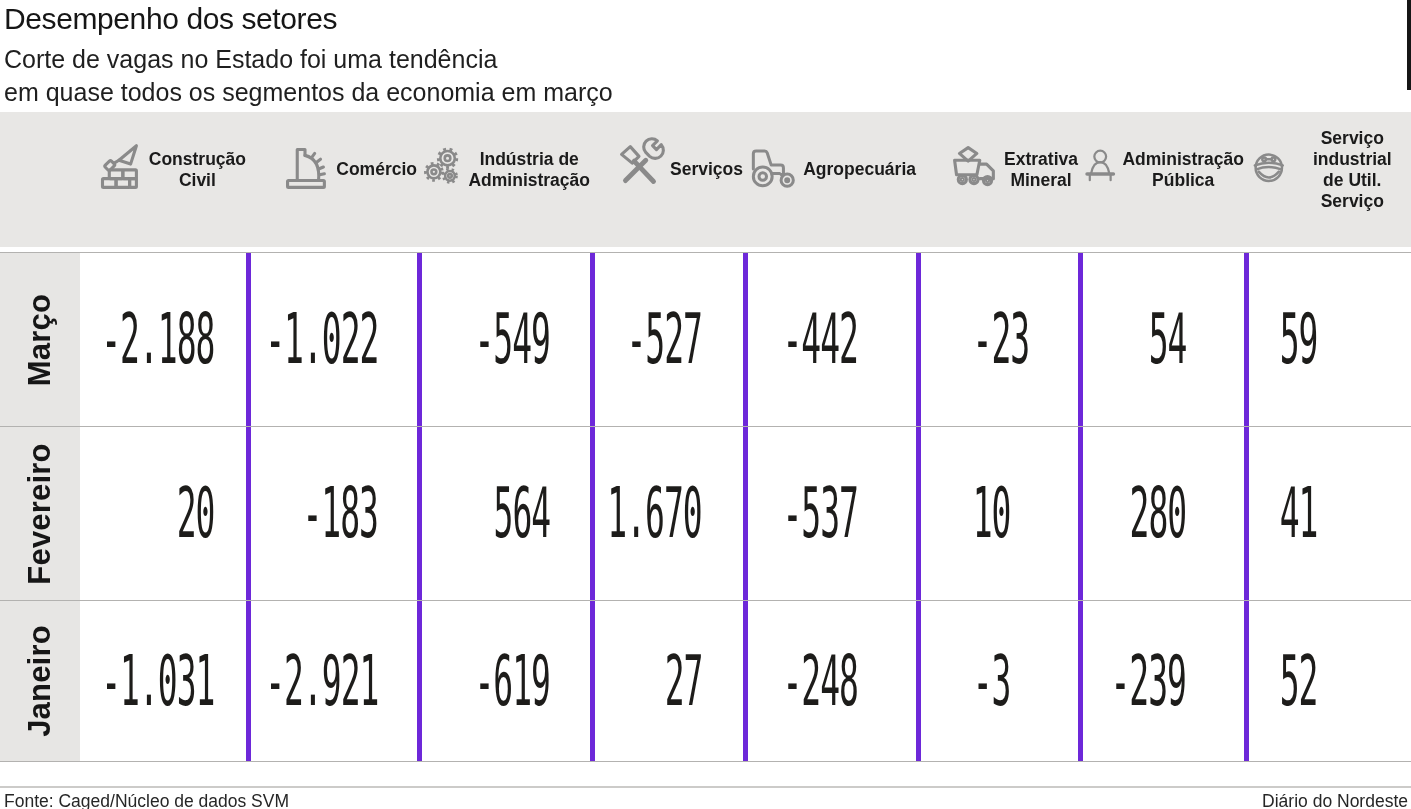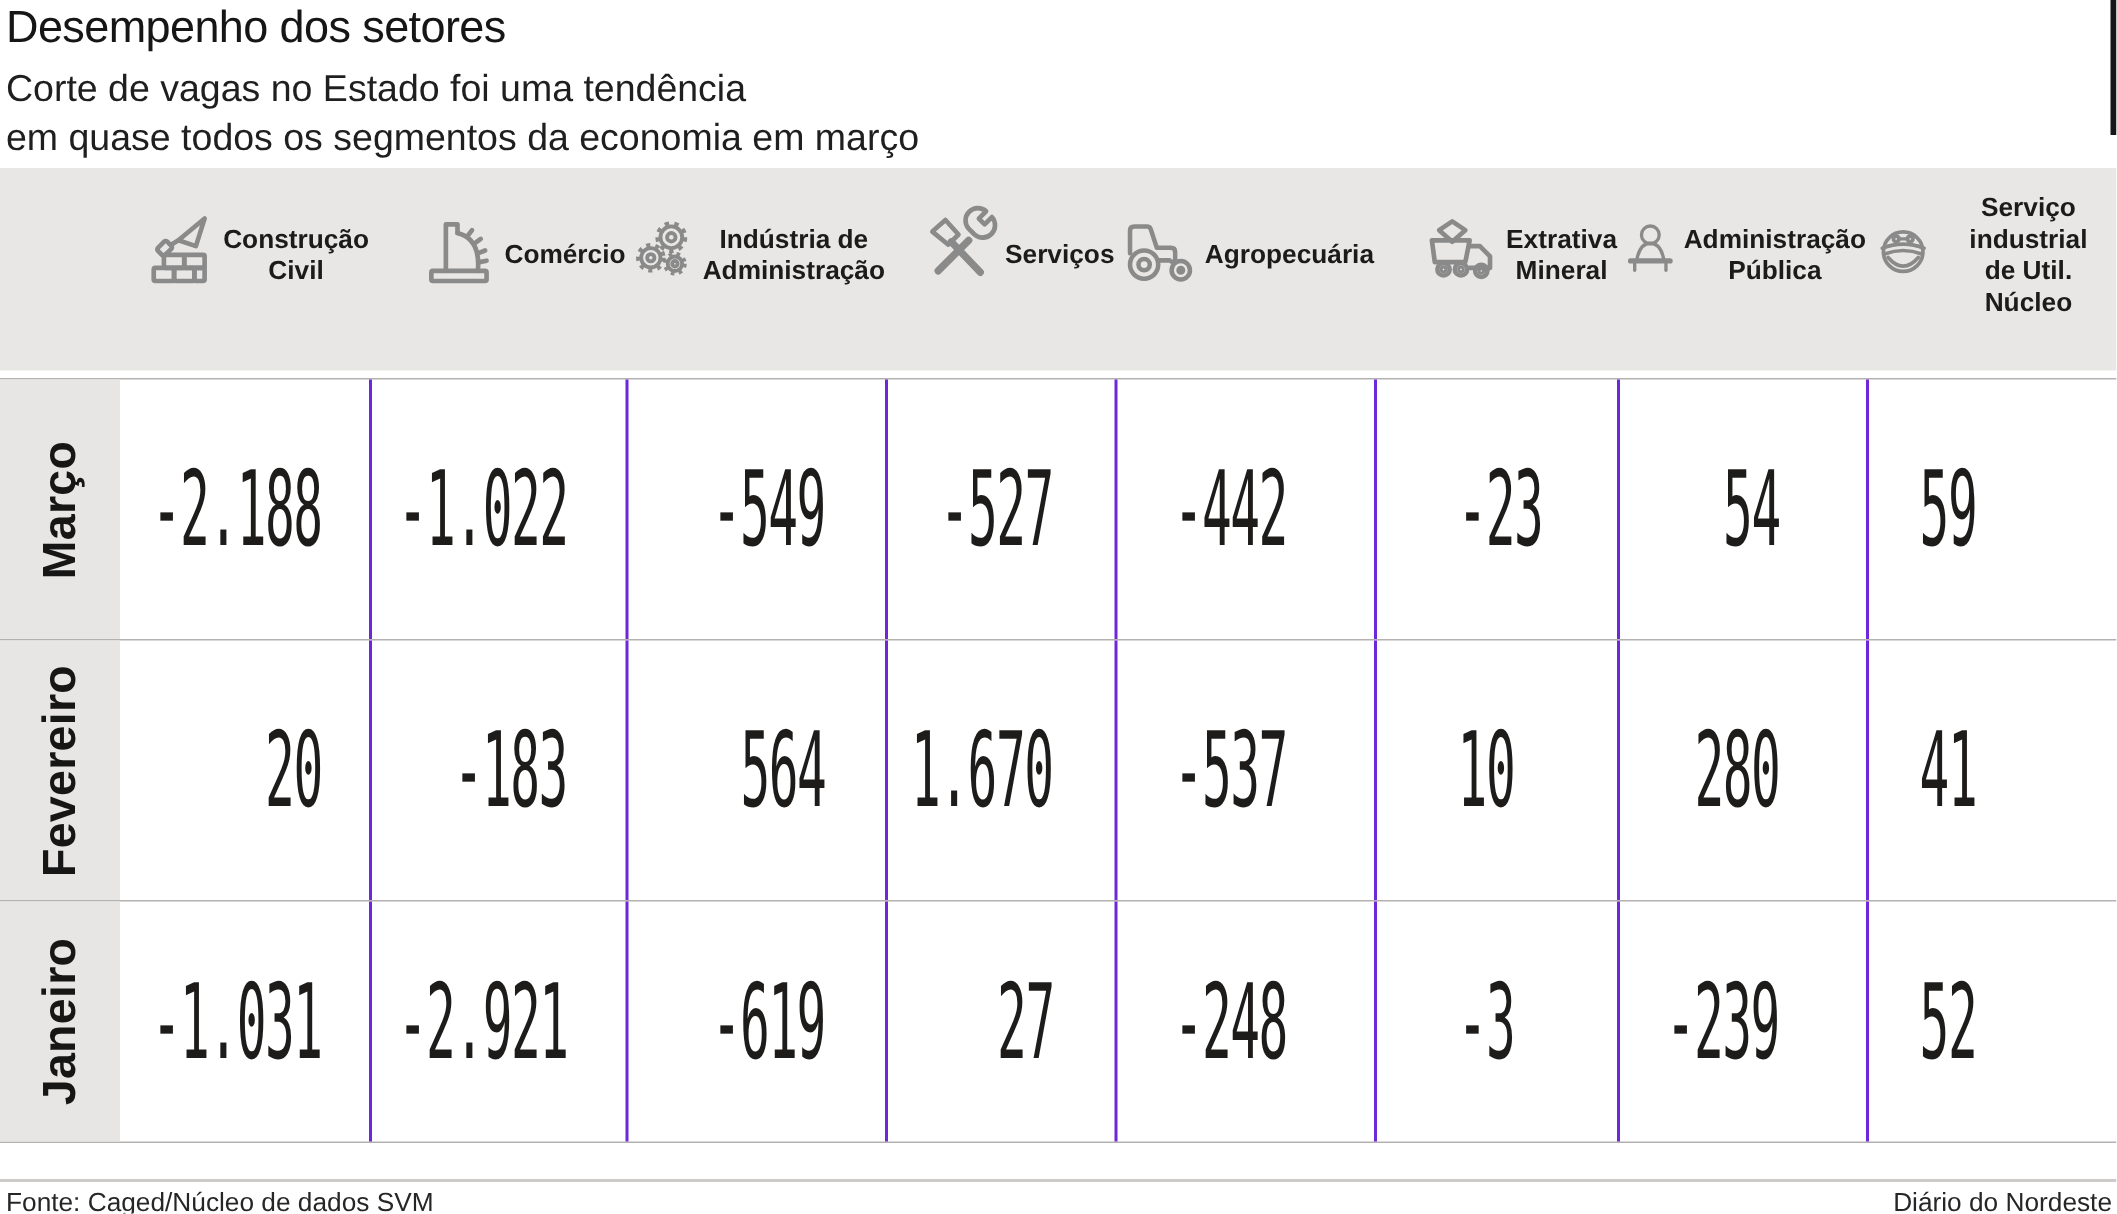--- a/index.html
+++ b/index.html
@@ -27,21 +27,21 @@
 
   
   .table{position:absolute;left:0;top:252px;width:1411px;}
   .row{display:flex;border-top:1px solid #b3b2b0;height:174px;box-sizing:border-box;}
   .row.last{height:162px;border-bottom:1px solid #b3b2b0;}
   .month-cell{width:80px;flex:0 0 80px;background:#e7e6e4;position:relative;}
   .month-inner{position:absolute;inset:0;display:flex;align-items:center;justify-content:center;}
   .month{transform:rotate(-90deg);white-space:nowrap;font-weight:bold;font-size:31px;
          letter-spacing:0.2px;color:#161616;}
   .cell{box-sizing:border-box;display:flex;align-items:center;justify-content:flex-end;}
-  .cell + .cell{border-left:2px solid #6d28d9;}
+  .cell + .cell{border-left:5px solid #6d28d9;}
   .c1{width:166px;padding-right:32px;}
   .c2{width:171px;padding-right:39px;}
   .c3{width:173px;padding-right:40px;}
   .c4{width:153px;padding-right:41px;}
   .c5{width:173px;padding-right:58px;}
   .c6{width:162px;padding-right:53px;justify-content:center;}
   .c7{width:166px;padding-right:58px;}
   .c8{width:167px;padding-right:94px;}
   .num{font-family:"DejaVu Sans Mono", monospace;font-size:66px;letter-spacing:-2px;
        color:#1d1c1a;display:inline-block;transform:scaleX(0.5) scaleY(1.05);
@@ -200,21 +200,21 @@
           <path d="M14 30 q18 -7 36 0"></path>
           <path d="M16 35 q16 -6 32 0"></path>
           <path d="M19 38 q13 15 26 0"></path>
           <path d="M28 22 h8" stroke-width="3"></path>
           <circle cx="26" cy="22" r="2.4"></circle>
           <circle cx="38" cy="22" r="2.4"></circle>
         </g>
       </svg>
       <div class="sector-label">
         <div>Serviço industrial</div>
-        <div>de Util. Núcleo</div>
+        <div>de Util. Serviço</div>
       </div>
     </div>
 
   </div>
 </div>
 
 <div class="table">
 
   <div class="row">
     <div class="month-cell">

